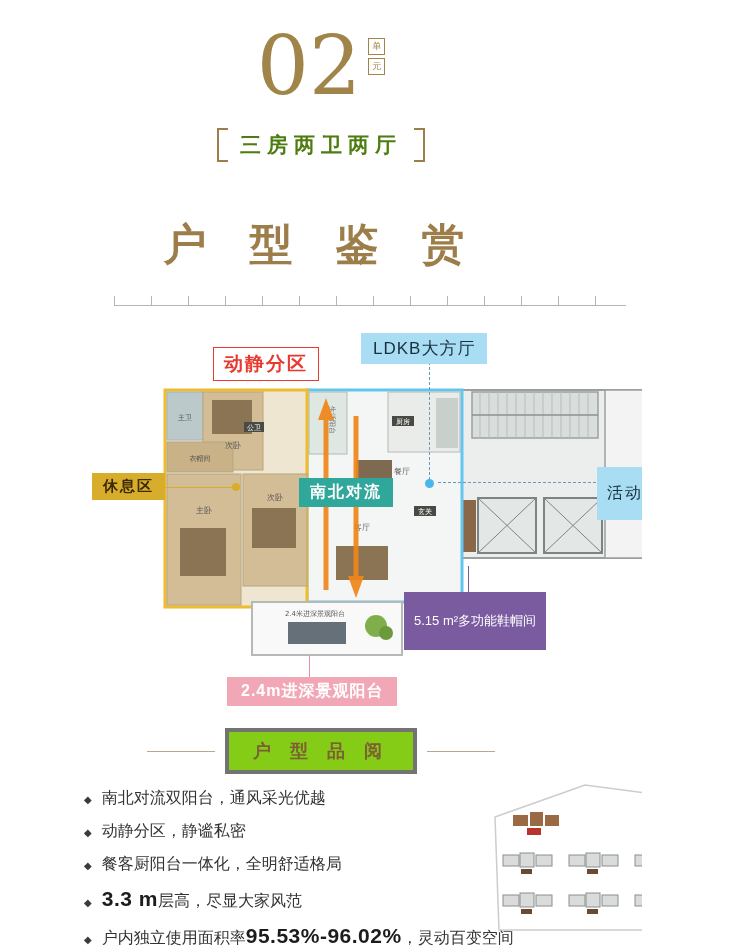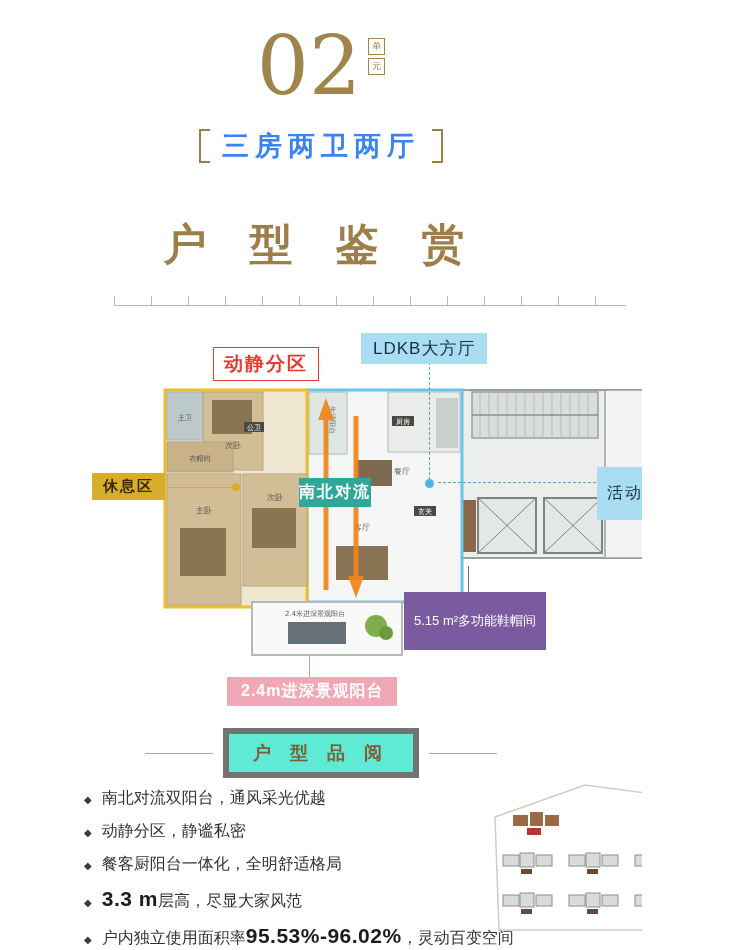--- a/index.html
+++ b/index.html
@@ -14,60 +14,60 @@
   .unit-big{font-family:"DejaVu Serif","Liberation Serif",serif;font-size:82px;line-height:1;
             color:#a08449;font-weight:400;}
   .unit-col{display:flex;flex-direction:column;gap:3px;margin-left:7px;margin-top:12px;}
   .unit-box{width:15px;height:15px;border:1px solid #a08449;color:#a08449;font-size:9px;
             line-height:15px;text-align:center;}
   .type-row{top:128px;}
   .type-inner{display:inline-flex;align-items:center;gap:12px;}
   .bracket{width:9px;height:30px;border:2px solid #9d7e4a;}
   .bracket.left{border-right:none;}
   .bracket.right{border-left:none;}
-  .type-title{font-family:Liberation Serif, serif;font-size:27px;letter-spacing:6px;
-              color:#3b82f6;font-weight:600;}
+  .type-title{font-family:Liberation Serif, serif;font-size:21px;letter-spacing:6px;
+              color:#4d7c0f;font-weight:600;}
   .area-row{top:172px;}
   .area-inner{display:inline-flex;align-items:center;gap:8px;}
   .area-badge{width:27px;height:27px;border-radius:50%;background:#a5854f;color:#fff;font-size:7px;
               line-height:1.35;display:flex;flex-direction:column;justify-content:center;text-align:center;}
   .area-value{font-family:"DejaVu Serif","Liberation Serif",serif;font-size:27px;color:#9d7e4a;font-weight:600;}
   .page-title{top:216px;font-family:"DejaVu Serif","Liberation Serif",serif;font-size:43px;font-weight:700;
               color:#9d7e4a;letter-spacing:14px;}
   .ruler{left:114px;top:296px;width:512px;height:9px;border-bottom:1px solid #b5b5b5;
          background:repeating-linear-gradient(90deg,#b5b5b5 0 1px,transparent 1px 37px);}
 
   
   .lbl{position:absolute;white-space:nowrap;z-index:6;}
   .lbl-zoning{left:213px;top:347px;border:1px solid #e8392f;color:#e8392f;background:#fff;
               font-weight:700;font-size:19px;padding:3px 10px;letter-spacing:2px;}
   .lbl-ldkb{left:361px;top:333px;background:#a8ddf4;color:#17303d;font-size:17px;padding:4px 12px;letter-spacing:1px;}
   .lbl-rest{left:92px;top:473px;background:#d9ad2c;color:#3a2b06;font-weight:700;font-size:15px;padding:4px 11px;letter-spacing:2px;}
-  .lbl-airflow{left:299px;top:478px;background:#2fa79b;color:#fff;font-weight:700;font-size:16px;padding:4px 0;letter-spacing:2px;}
+  .lbl-airflow{left:299px;top:478px;background:#2fa79b;color:#fff;font-weight:700;font-size:16px;padding:4px 11px;letter-spacing:2px;}
   .lbl-activity{left:597px;top:467px;background:#a8ddf4;color:#17303d;font-size:16px;padding:16px 10px;letter-spacing:2px;}
   .lbl-shoe{left:404px;top:592px;background:#7a5ba0;color:#fff;font-size:13px;padding:20px 10px;}
   .lbl-balcony{left:227px;top:677px;background:#f2a7b6;color:#fff;font-weight:700;font-size:16px;padding:4px 14px;letter-spacing:1px;}
 
   .conn{position:absolute;z-index:5;}
   .ldkb-line{left:429px;top:362px;height:118px;border-left:1px dashed #5f9cbf;}
   .ldkb-dot{left:425px;top:479px;width:9px;height:9px;border-radius:50%;background:#49b8e8;}
   .activity-line{left:438px;top:482px;width:158px;border-top:1px dashed #5f9cbf;}
   .rest-line{left:156px;top:487px;width:80px;border-top:1px solid #d9ad2c;}
   .rest-dot{left:232px;top:483px;width:8px;height:8px;border-radius:50%;background:#d9ad2c;}
   .shoe-line{left:468px;top:566px;height:26px;border-left:1px solid #7a5ba0;}
   .balcony-line{left:309px;top:655px;height:22px;border-left:1px solid #e591a4;}
 
   .plan-svg{left:140px;top:378px;z-index:2;}
   svg text{font-family:"DejaVu Sans","Liberation Sans",sans-serif;}
 
   
   .section-head{top:728px;z-index:3;}
   .sh-inner{display:inline-flex;align-items:center;}
   .sh-line{width:68px;height:1px;background:#b9a98a;}
-  .sh-box{margin:0 10px;background:#5eead4;border:6px solid #737373;padding:7px 24px;color:#7c5f33;
+  .sh-box{margin:0 10px;background:#84cc16;border:4px solid #737373;padding:7px 24px;color:#7c5f33;
           font-size:18px;letter-spacing:7px;font-weight:600;}
   .bullets{left:84px;top:788px;width:420px;}
   .bullet{display:flex;align-items:baseline;margin-bottom:12px;font-size:16px;color:#333;white-space:nowrap;}
   .bullet .diamond{font-size:10px;color:#3b3b3b;margin-right:10px;flex:0 0 auto;}
   .bullet .strong{font-size:21px;font-weight:700;color:#1c1c1c;letter-spacing:0.5px;}
   .site-svg{left:485px;top:775px;z-index:2;}
 </style>
 </head>
 <body>
 

